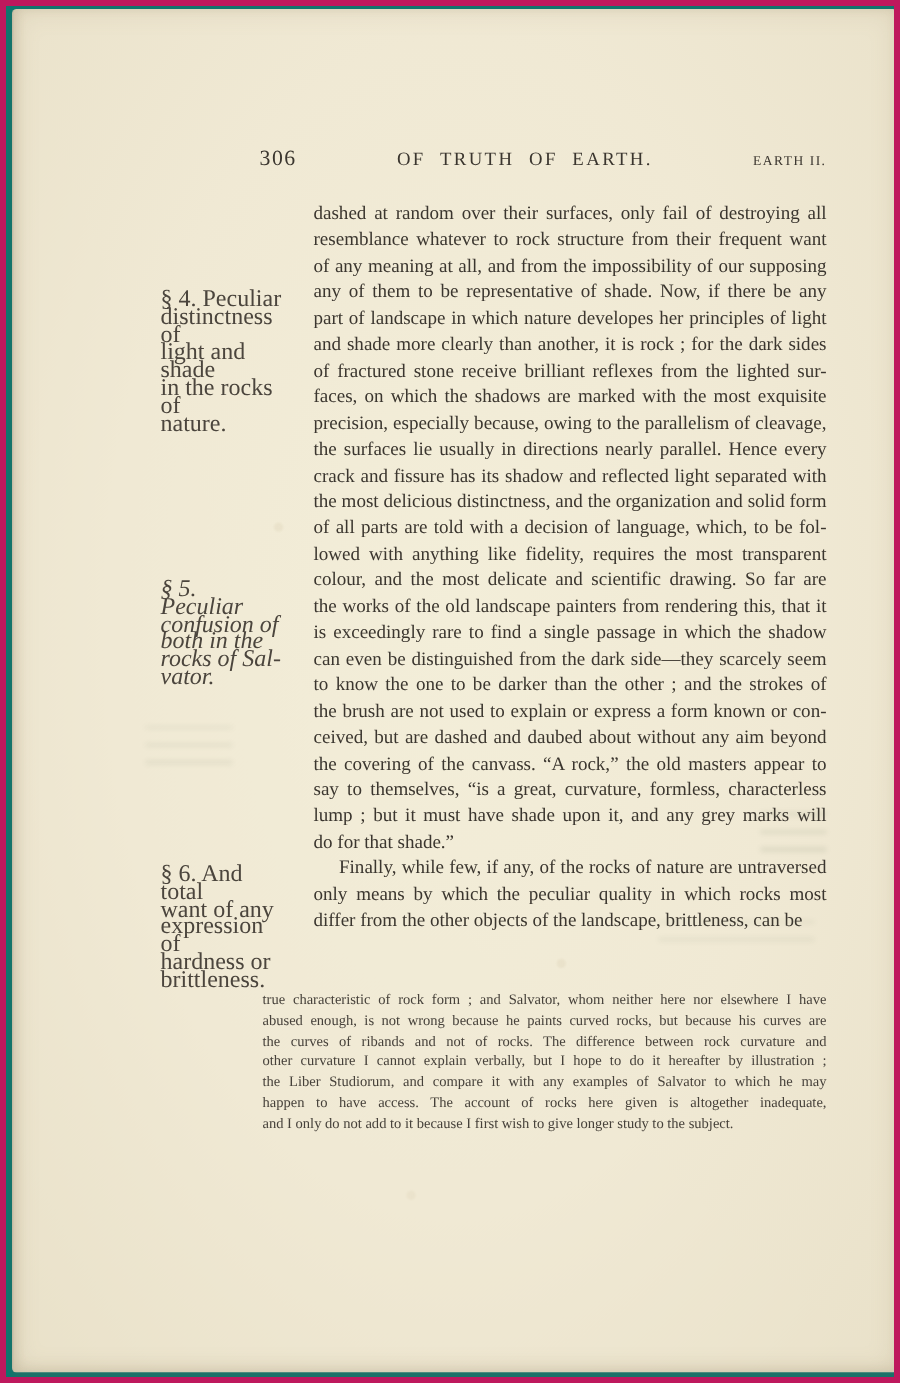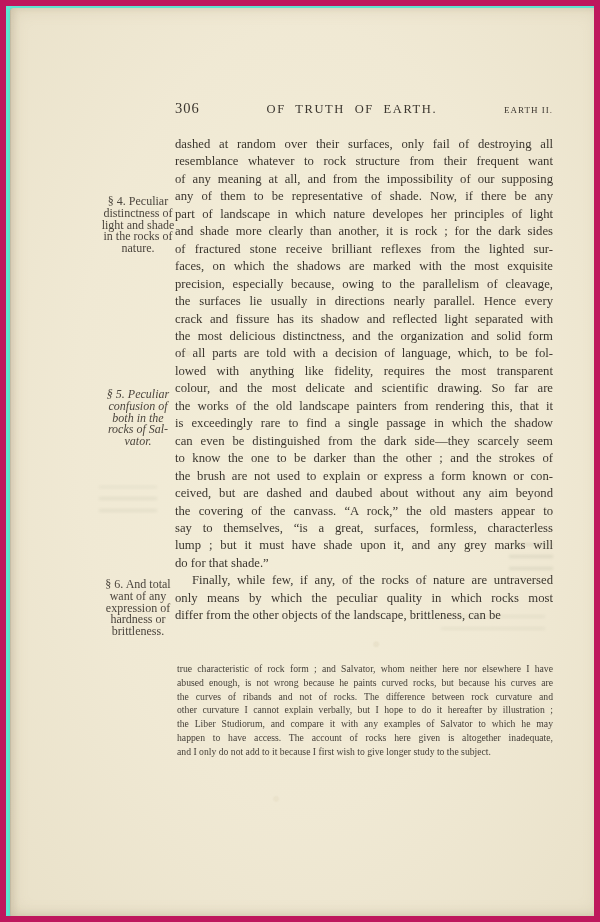--- a/index.html
+++ b/index.html
@@ -1,20 +1,20 @@
 <!DOCTYPE html>
 <html><head>
 <meta charset="utf-8">
 <style>
   html, body { margin: 0; padding: 0; background: #e8e8e8; }
   #screenshot {
     position: relative;
     width: 600px; height: 922px;
-    background: #5eead4;
-    border: 6px solid #be185d;
+    background: #0f766e;
+    border: 4px solid #be185d;
     box-sizing: border-box;
     overflow: hidden;
     font-family: "Liberation Serif", "DejaVu Serif", serif;
     padding-left: 35px;
   }
   .book-page {
     position: absolute;
     left: 4px; top: 2px;
     width: 589px; height: 909px;
     background:
@@ -41,39 +41,39 @@
   .page-number { font-size: 14.5px; letter-spacing: 1px; }
   .running-title {
     flex: 1; text-align: center;
     font-size: 12.5px; letter-spacing: 1.6px; word-spacing: 5px;
   }
   .part-label { font-size: 9px; letter-spacing: 1px; }
 
   
   .margin-note {
     position: absolute;
-    left: 86px; width: 82px;
-    font-size: 12px; line-height: 11.8px;
+    left: 98px; width: 82px;
+    font-size: 16px; line-height: 11.8px;
     color: #4b453d;
-    text-align: center;
   }
   .margin-note-4 { top: 188px; }
   .margin-note-5 { top: 381px; font-style: italic; }
   .margin-note-6 { top: 571px; }
 
   
   .body-text {
     position: absolute;
     left: 164px; top: 128px; width: 378px;
     font-size: 12.7px; line-height: 17.45px;
   }
   .para .line {
     text-align: justify;
     text-align-last: justify;
     white-space: normal;
+    margin-left: 36px;
   }
   .para .line:last-child { text-align-last: left; }
   .para.indent .line:first-child { text-indent: 17px; }
 
   
   .footnote {
     position: absolute;
     left: 166px; top: 654px; width: 376px;
     font-size: 9.7px; line-height: 13.8px;
     color: #46413a;
@@ -150,21 +150,21 @@
           <div class="line">of all parts are told with a decision of language, which, to be fol-</div>
           <div class="line">lowed with anything like fidelity, requires the most transparent</div>
           <div class="line">colour, and the most delicate and scientific drawing.  So far are</div>
           <div class="line">the works of the old landscape painters from rendering this, that it</div>
           <div class="line">is exceedingly rare to find a single passage in which the shadow</div>
           <div class="line">can even be distinguished from the dark side—they scarcely seem</div>
           <div class="line">to know the one to be darker than the other ; and the strokes of</div>
           <div class="line">the brush are not used to explain or express a form known or con-</div>
           <div class="line">ceived, but are dashed and daubed about without any aim beyond</div>
           <div class="line">the covering of the canvass.  “A rock,” the old masters appear to</div>
-          <div class="line">say to themselves, “is a great, surfaces, formless, characterless</div>
+          <div class="line">say to themselves, “is a great, curvature, formless, characterless</div>
           <div class="line">lump ; but it must have shade upon it, and any grey marks will</div>
           <div class="line">do for that shade.”</div>
         </div>
       <div class="para indent">
           <div class="line">Finally, while few, if any, of the rocks of nature are untraversed</div>
           <div class="line">only means by which the peculiar quality in which rocks most</div>
           <div class="line">differ from the other objects of the landscape, brittleness, can be</div>
         </div>
     </div>
 

